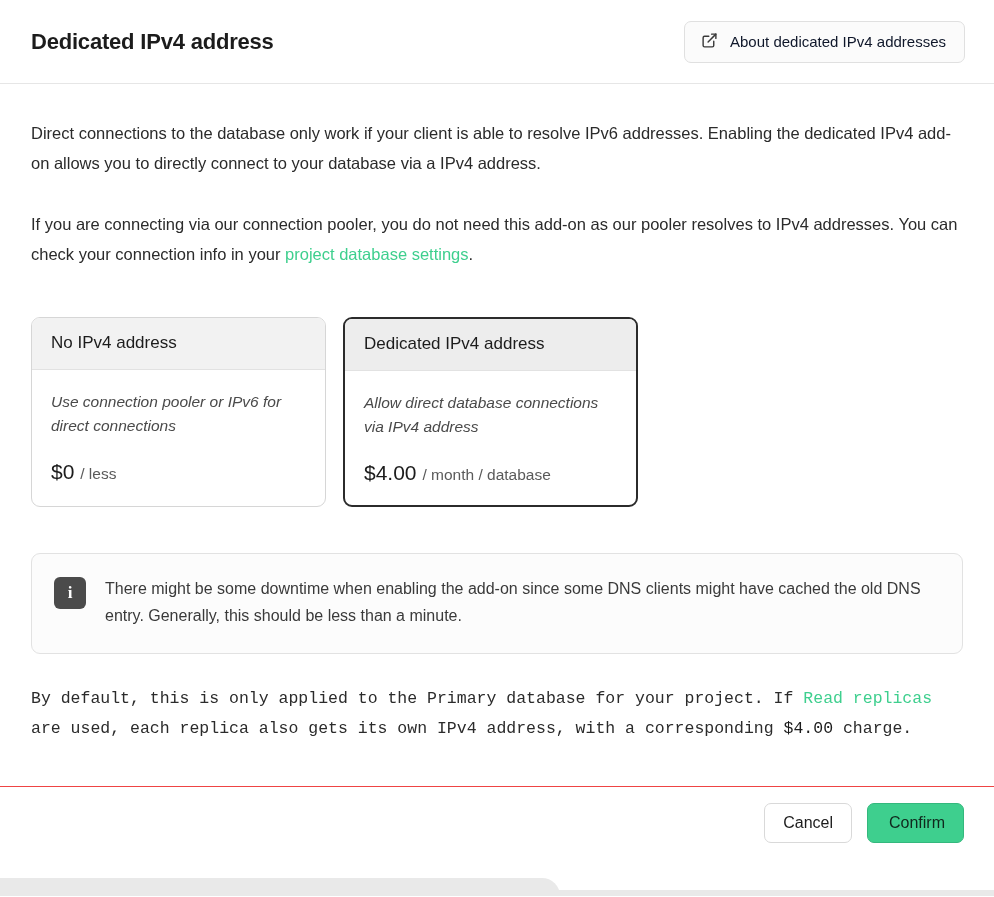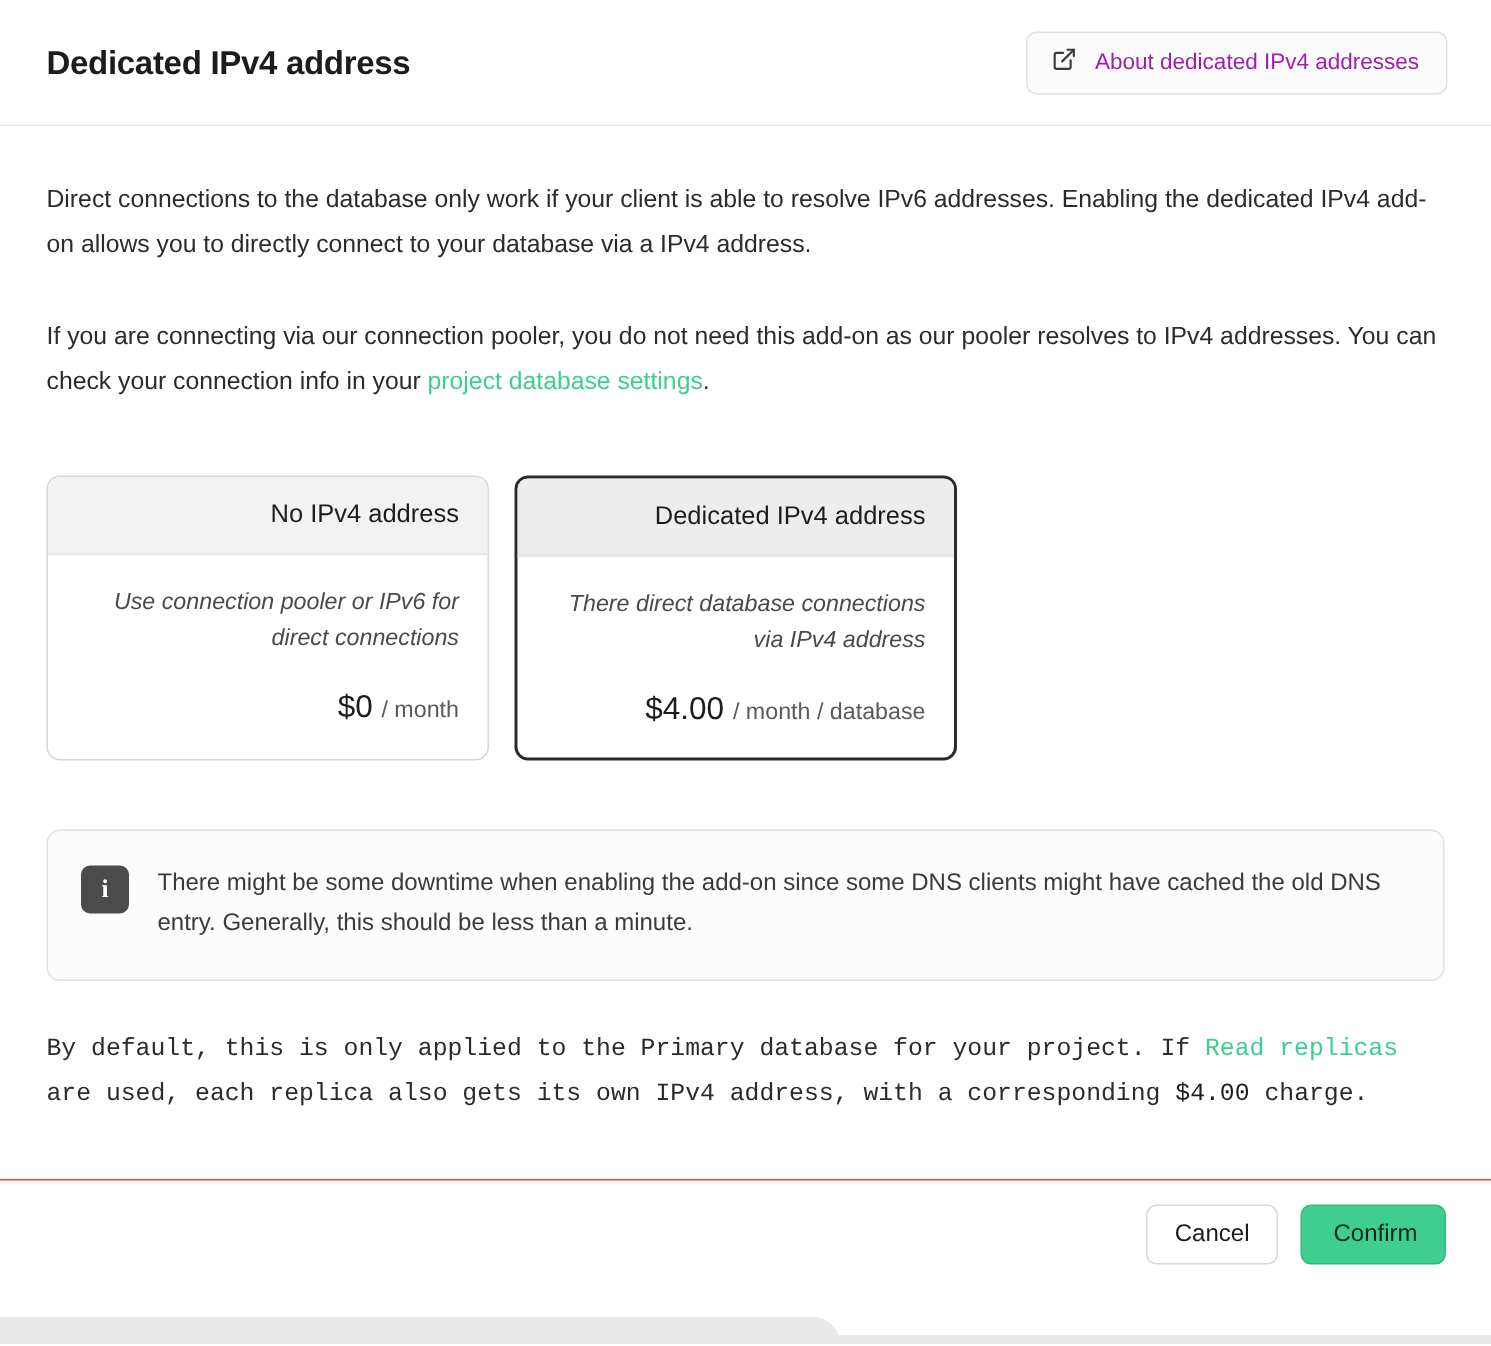--- a/index.html
+++ b/index.html
@@ -37,21 +37,21 @@
   .about-button {
     display: flex;
     align-items: center;
     gap: 12px;
     height: 42px;
     padding: 0 18px 0 16px;
     background: #fbfbfb;
     border: 1px solid #e0e0e0;
     border-radius: 7px;
     font-size: 15px;
-    color: #a21caf;
+    color: #0f172a;
     cursor: pointer;
   }
   .ext-icon { display: block; }
 
   
   .modal-body {
     padding: 34px 31px 0 31px;
   }
   .para {
     font-size: 16.5px;
@@ -73,21 +73,20 @@
     gap: 17px;
     margin-top: 48px;
   }
   .option-card {
     width: 295px;
     border: 1px solid #d6d6d6;
     border-radius: 9px;
     overflow: hidden;
     background: #ffffff;
     cursor: pointer;
-    text-align: right;
   }
   .option-card.selected {
     border: 2px solid #2b2b2b;
   }
   .option-card-head {
     background: #f2f2f2;
     padding: 15px 19px 16px 19px;
     font-size: 17px;
     color: #1c1c1c;
     border-bottom: 1px solid #e2e2e2;
@@ -252,29 +251,29 @@
     <p class="para second"><span>If you are connecting via our connection pooler, you do not need this add-on as our pooler resolves to IPv4 addresses. You can check your connection info in your </span><a class="link">project database settings</a><span>.</span></p>
 
     <div class="options">
 
       <div class="option-card">
         <div class="option-card-head">No IPv4 address</div>
         <div class="option-card-body">
           <p class="option-desc">Use connection pooler or IPv6 for direct connections</p>
           <div class="option-price">
             <span>$0</span>
-            <span class="unit">/ month</span>
+            <span class="unit">/ less</span>
           </div>
         </div>
       </div>
 
       <div class="option-card selected">
         <div class="option-card-head">Dedicated IPv4 address</div>
         <div class="option-card-body">
-          <p class="option-desc">There direct database connections via IPv4 address</p>
+          <p class="option-desc">Allow direct database connections via IPv4 address</p>
           <div class="option-price">
             <span>$4.00</span>
             <span class="unit">/ month / database</span>
           </div>
         </div>
       </div>
 
     </div>
 
     <div class="callout">

